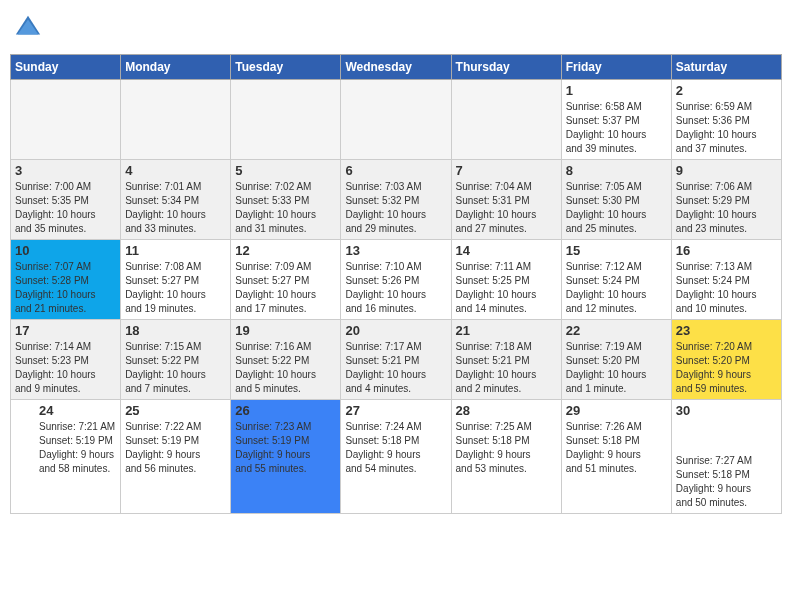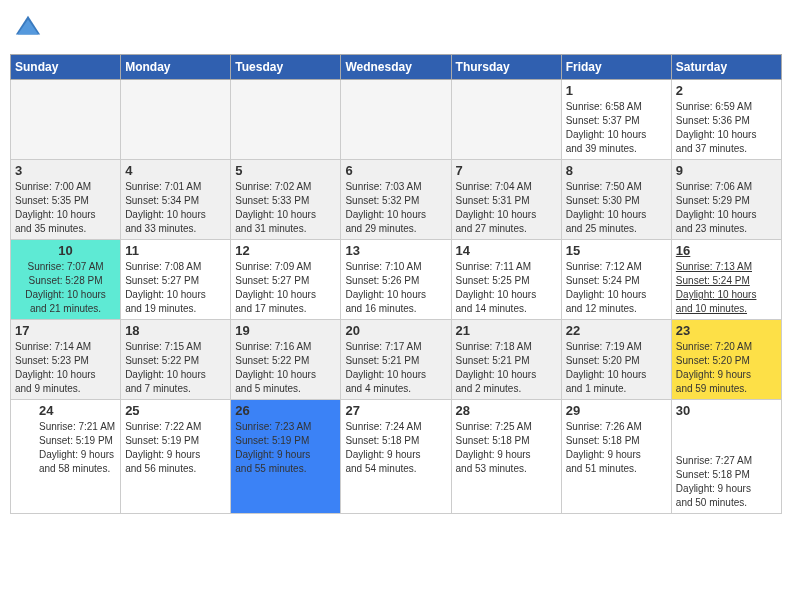--- a/index.html
+++ b/index.html
@@ -172,35 +172,35 @@
         </td>
         <td style="background: rgb(240, 240, 240);">
           <div class="day-number">7</div>
           <div class="day-info" style="white-space: pre-line;">Sunrise: 7:04 AM
 Sunset: 5:31 PM
 Daylight: 10 hours
 and 27 minutes.</div>
         </td>
         <td style="background: rgb(240, 240, 240);">
           <div class="day-number">8</div>
-          <div class="day-info" style="white-space: pre-line;">Sunrise: 7:50 AM
+          <div class="day-info" style="white-space: pre-line;">Sunrise: 7:05 AM
 Sunset: 5:30 PM
 Daylight: 10 hours
 and 25 minutes.</div>
         </td>
         <td style="background: rgb(240, 240, 240);">
           <div class="day-number">9</div>
           <div class="day-info" style="white-space: pre-line;">Sunrise: 7:06 AM
 Sunset: 5:29 PM
 Daylight: 10 hours
 and 23 minutes.</div>
         </td>
       </tr>
       <tr>
-        <td style="background: #5eead4; text-align: center;">
+        <td style="background: #0ea5e9;">
           <div class="day-number">10</div>
           <div class="day-info" style="white-space: pre-line;">Sunrise: 7:07 AM
 Sunset: 5:28 PM
 Daylight: 10 hours
 and 21 minutes.</div>
         </td>
         <td style="background: rgb(255, 255, 255);">
           <div class="day-number">11</div>
           <div class="day-info" style="white-space: pre-line;">Sunrise: 7:08 AM
 Sunset: 5:27 PM
@@ -228,21 +228,21 @@
 Daylight: 10 hours
 and 14 minutes.</div>
         </td>
         <td style="background: rgb(255, 255, 255);">
           <div class="day-number">15</div>
           <div class="day-info" style="white-space: pre-line;">Sunrise: 7:12 AM
 Sunset: 5:24 PM
 Daylight: 10 hours
 and 12 minutes.</div>
         </td>
-        <td style="background: rgb(255, 255, 255); text-decoration: underline;">
+        <td style="background: rgb(255, 255, 255);">
           <div class="day-number">16</div>
           <div class="day-info" style="white-space: pre-line;">Sunrise: 7:13 AM
 Sunset: 5:24 PM
 Daylight: 10 hours
 and 10 minutes.</div>
         </td>
       </tr>
       <tr>
         <td style="background: rgb(240, 240, 240);">
           <div class="day-number">17</div>

